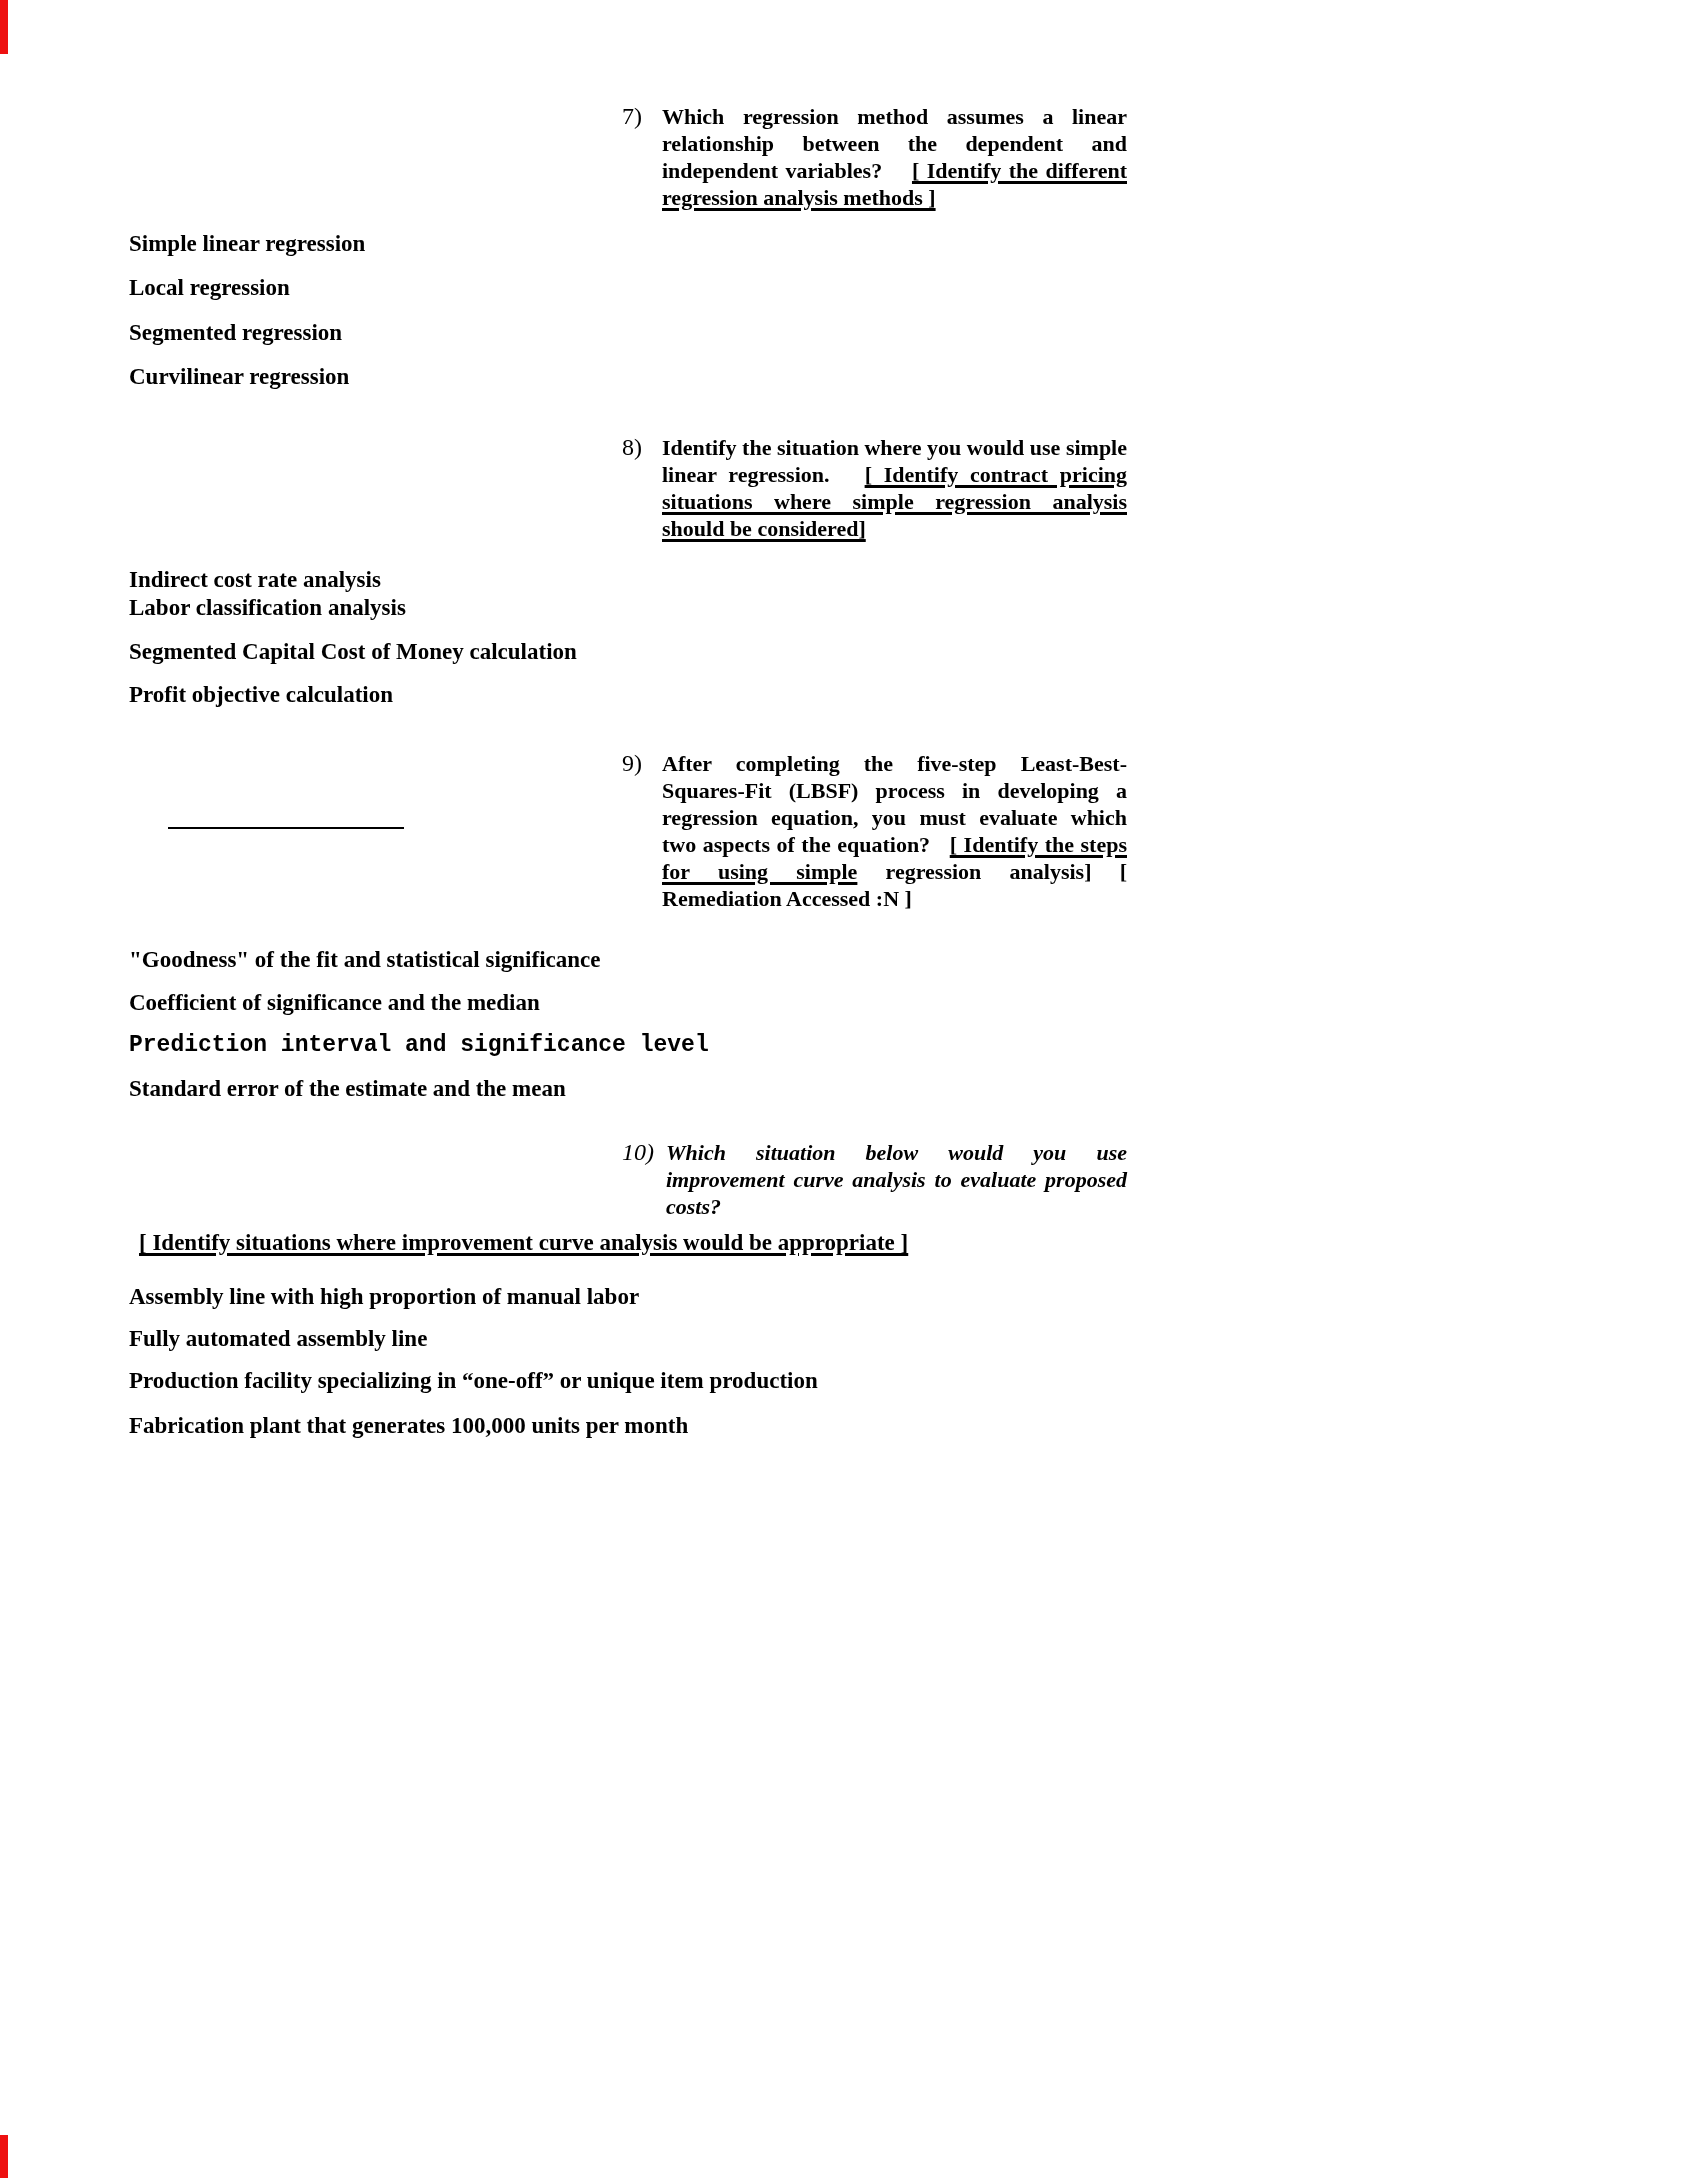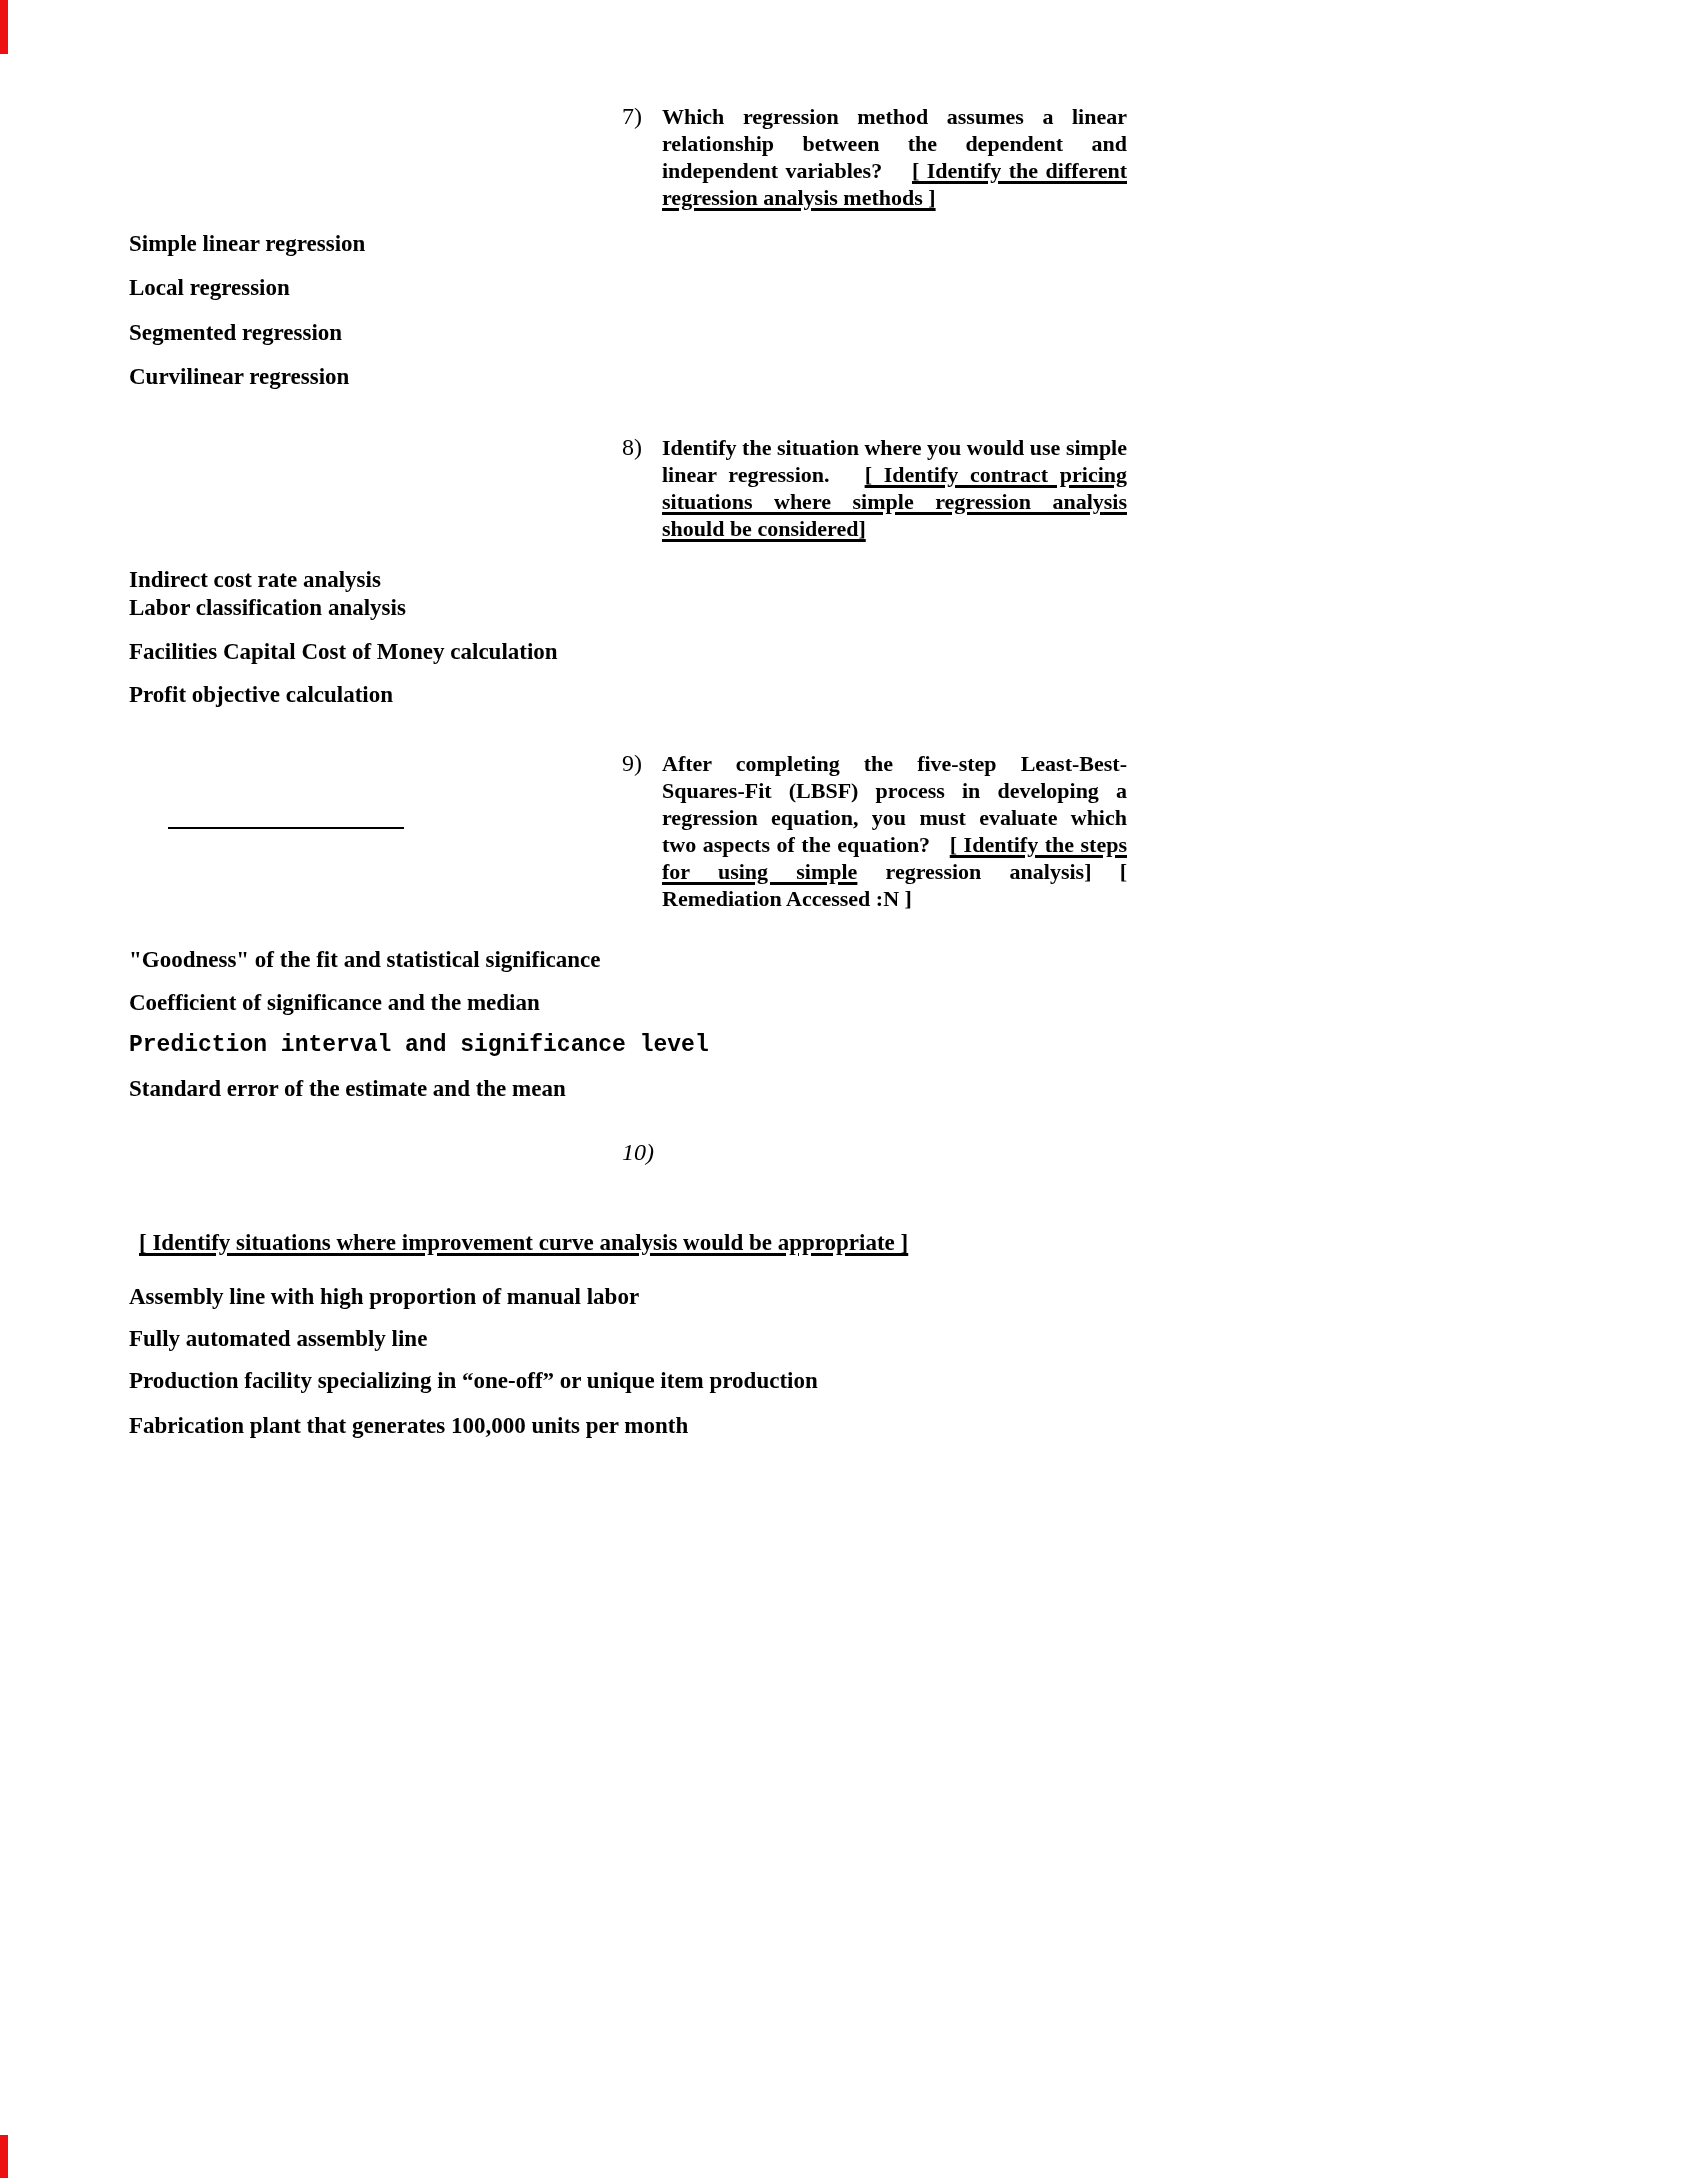--- a/index.html
+++ b/index.html
@@ -92,34 +92,35 @@
 <div class="opt" style="top:276px;">Local regression</div>
 <div class="opt" style="top:321px;">Segmented regression</div>
 <div class="opt" style="top:365px;">Curvilinear regression</div>
 
 <div class="q" style="top:434px;">
   <span class="num">8)</span>
   <span>Identify the situation where you would use simple linear regression.&nbsp;&nbsp; </span><span class="und">[ Identify contract pricing situations where simple regression analysis should be considered]</span><span></span>
 </div>
 <div class="opt" style="top:568px;">Indirect cost rate analysis</div>
 <div class="opt" style="top:596px;text-align:right;">Labor classification analysis</div>
-<div class="opt" style="top:640px;">Facilities Capital Cost of Money calculation</div>
+<div class="opt" style="top:640px;">Segmented Capital Cost of Money calculation</div>
 <div class="opt" style="top:683px;">Profit objective calculation</div>
 
 <div class="q" style="top:750px;">
   <span class="num">9)</span>
   <span>After completing the five-step Least-Best-Squares-Fit (LBSF) process in developing a regression equation, you must evaluate which two aspects of the equation?&nbsp;&nbsp; </span><span class="und">[ Identify the steps for using simple</span><span> regression analysis] [ Remediation Accessed :N ]</span>
 </div>
 <div class="blank-rule"></div>
 <div class="opt" style="top:948px;">"Goodness" of the fit and statistical significance</div>
 <div class="opt" style="top:991px;">Coefficient of significance and the median</div>
 <div class="opt" style="top:1034px;font-family:Liberation Mono, monospace;">Prediction interval and significance level</div>
 <div class="opt" style="top:1077px;">Standard error of the estimate and the mean</div>
 
 <div class="q q10" style="top:1139px;font-style:italic;">
   <span class="num">10)</span>
+  <span>Which situation below would you use improvement curve analysis to evaluate proposed costs?</span>
 </div>
 <div class="bracket-note">[ Identify situations where improvement curve analysis would be appropriate ]</div>
 <div class="opt" style="top:1285px;">Assembly line with high proportion of manual labor</div>
 <div class="opt" style="top:1327px;">Fully automated assembly line</div>
 <div class="opt" style="top:1369px;">Production facility specializing in “one-off” or unique item production</div>
 <div class="opt" style="top:1414px;">Fabrication plant that generates 100,000 units per month</div>
 
 
 </body></html>

